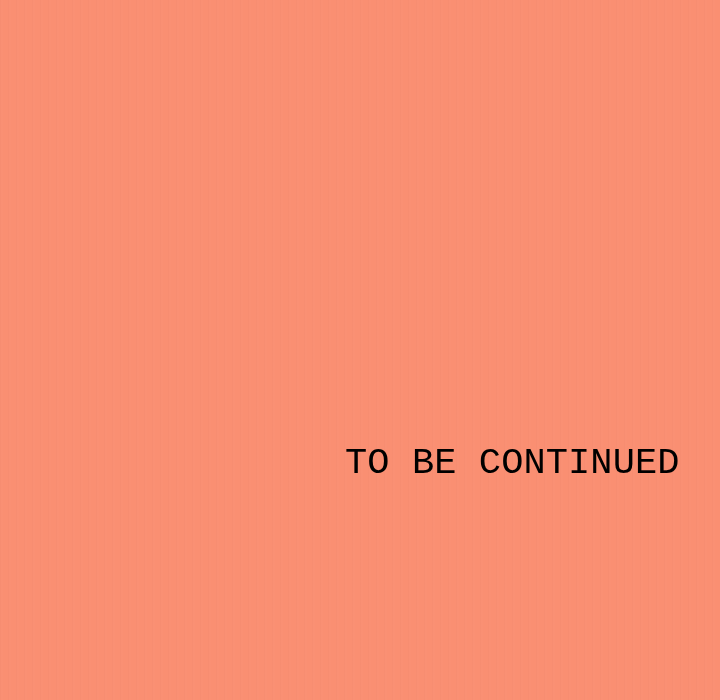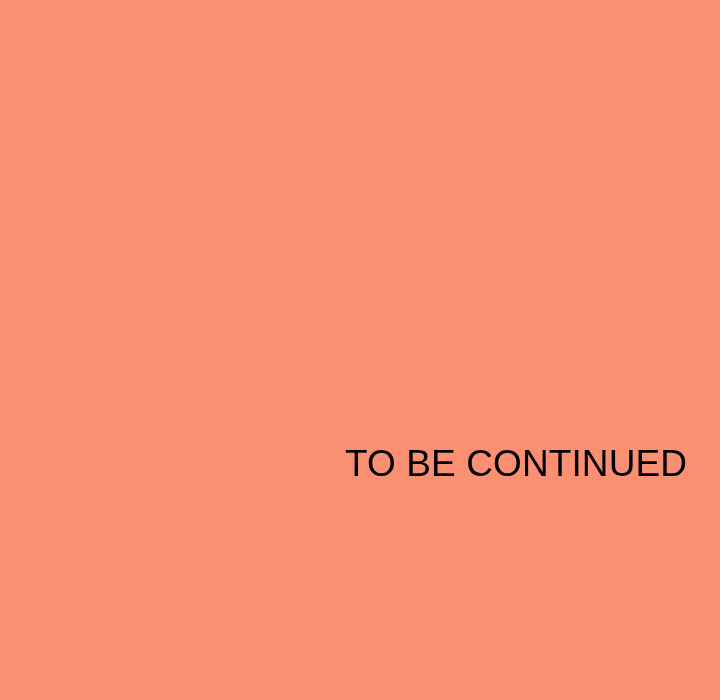--- a/index.html
+++ b/index.html
@@ -41,21 +41,21 @@
     mix-blend-mode: normal;
   }
 
   
   .caption {
     position: absolute;
     left: 345px;
     top: 443px;
     margin: 0;
     color: #000000;
-    font-family: Liberation Sans, sans-serif;
+    font-family: Liberation Mono, monospace;
     font-size: 37px;
     font-weight: 400;
     line-height: 41px;
     letter-spacing: 0.1px;
     white-space: nowrap;
     z-index: 2;
   }
 </style>
 </head>
 <body>

